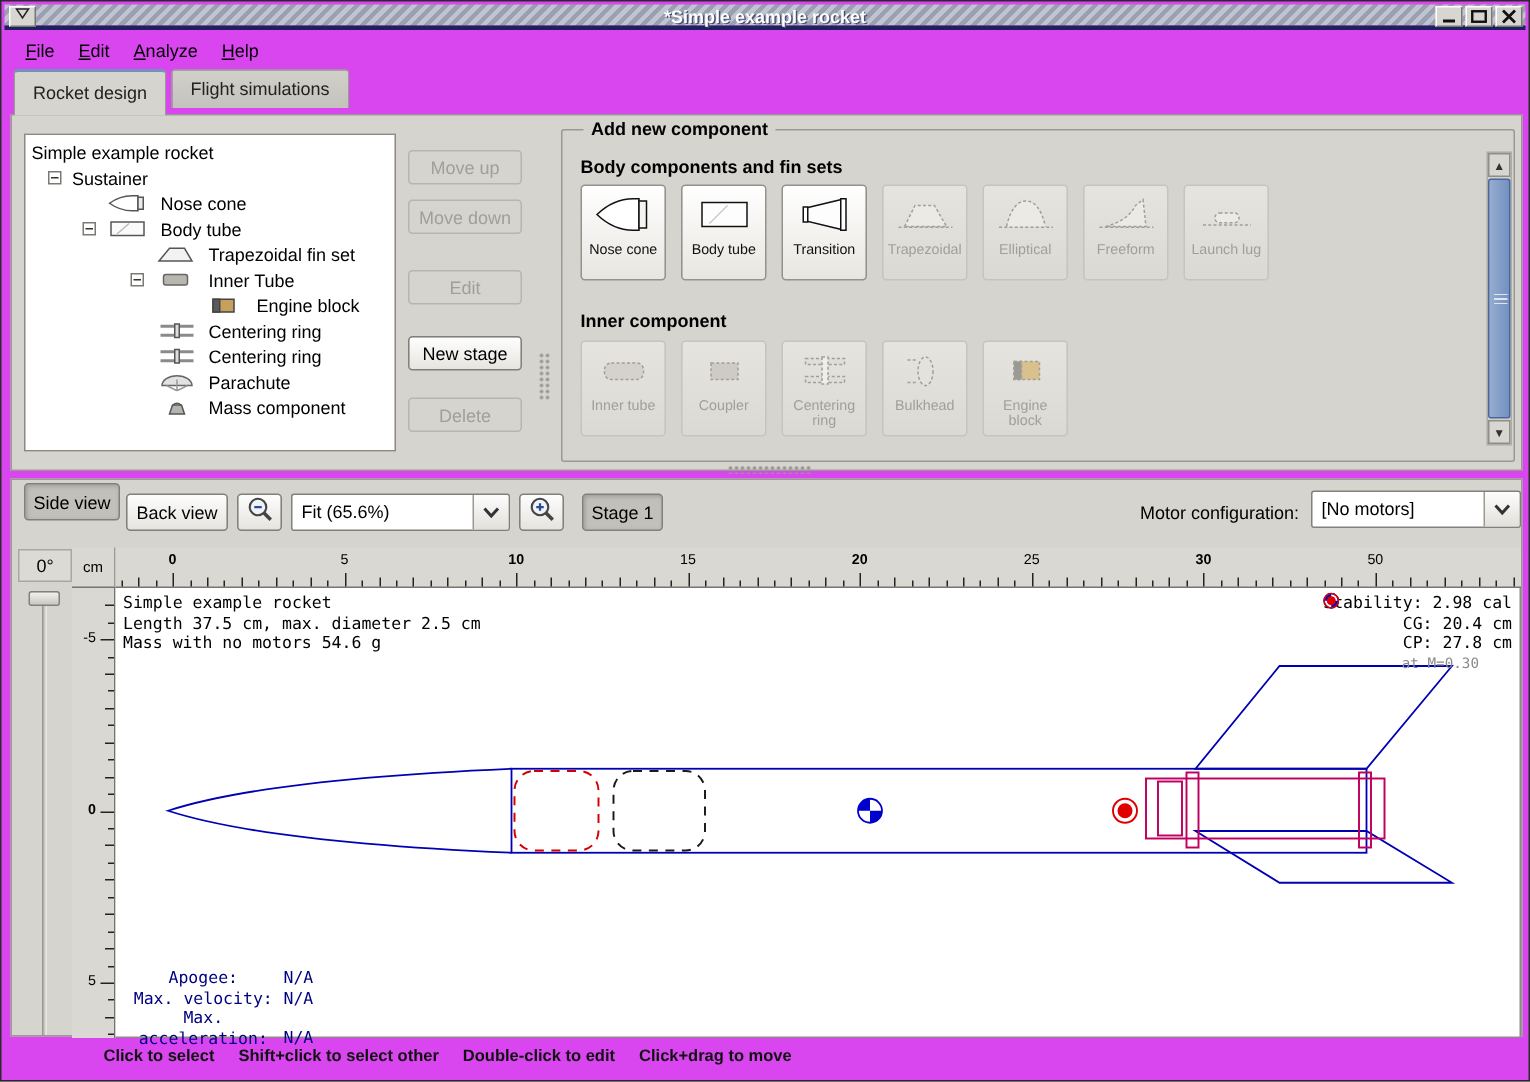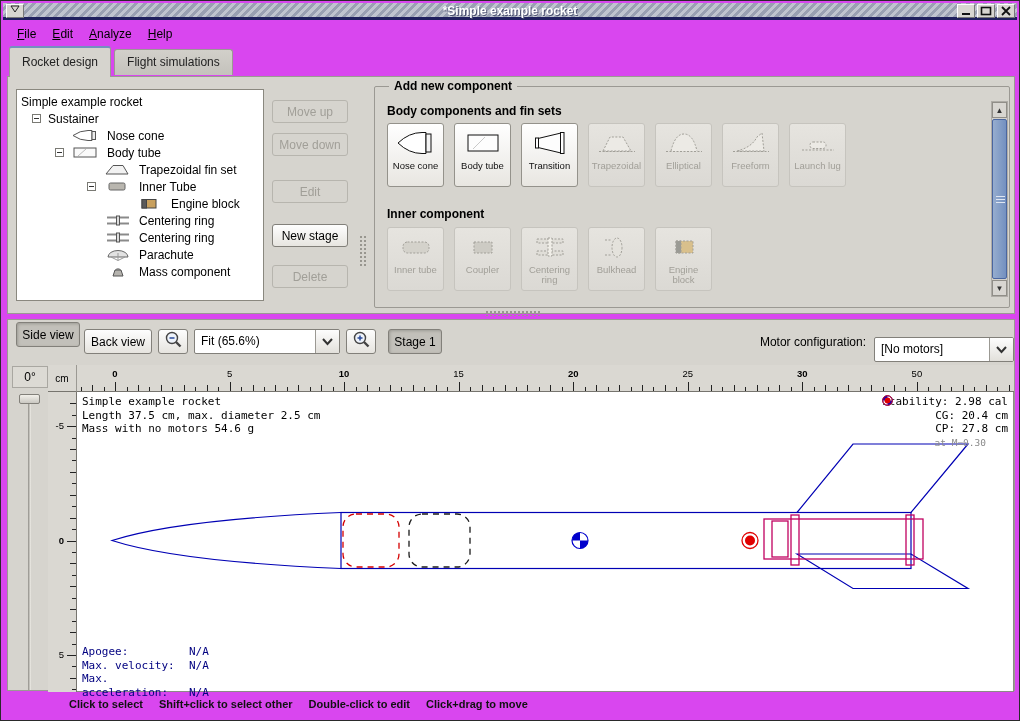--- a/index.html
+++ b/index.html
@@ -16,21 +16,21 @@
     border:1px solid;border-color:#fff #777 #777 #fff;text-align:center;line-height:11px;font-size:8px;}
   .win-btns{position:absolute;right:2px;top:1px;display:flex;gap:2px;}
   .win-btn{width:18px;height:14px;background:#d8d6d1;border:1px solid;border-color:#fff #777 #777 #fff;
     display:flex;align-items:center;justify-content:center;}
   
   .menubar{position:absolute;left:2px;top:22px;right:2px;height:22px;display:flex;align-items:center;
     padding-left:6px;font-size:12px;}
   .menu-item{padding:3px 8px;}
   .menu-item .u{text-decoration:underline;}
   
-  .tabrow{position:absolute;left:8px;top:45px;height:31px;display:flex;align-items:center;gap:3px;z-index:3;}
+  .tabrow{position:absolute;left:8px;top:45px;height:31px;display:flex;align-items:flex-start;gap:3px;z-index:3;}
   .tab{height:26px;padding:0 12px;line-height:25px;font-size:12px;background:linear-gradient(#d2d0ca,#c4c2bc);
     border:1px solid #9b9993;border-bottom:none;border-radius:3px 3px 0 0;color:#222;}
   .tab.active{height:31px;line-height:29px;background:#d6d4ce;border-top:2px solid #7590bf;position:relative;}
   
   .toppane{position:absolute;left:6px;top:75px;width:1008px;height:238px;border:1px solid #9b9993;background:#d6d4ce;}
   .tree{position:absolute;left:8px;top:12px;width:248px;height:212px;background:#fff;
     border:1px solid #8a887f;overflow:hidden;font-size:12px;padding-top:3px;}
   .tree-row{height:17px;display:flex;align-items:center;white-space:nowrap;}
   .exp{display:inline-block;width:9px;height:9px;border:1px solid #7a7a74;background:#fff;position:relative;
     margin:0 7px 0 -16px;flex:none;}
@@ -87,21 +87,21 @@
   .vlabel{position:absolute;right:12px;transform:translateY(-55%);font-size:9.5px;}
   .blab{font-weight:bold;}
   .canvas{position:absolute;left:69px;top:72px;width:937px;height:300px;background:#fff;border:1px solid #8d8b85;border-left:none;border-top:none;}
   .canvas svg{position:absolute;left:0;top:0;}
   .mono{font-family:"DejaVu Sans Mono",monospace;}
   .rocket-info{position:absolute;left:5px;top:3px;font-size:11px;line-height:13.5px;}
   .stab{position:absolute;right:5px;top:3px;text-align:right;font-size:11px;line-height:13.5px;}
   .stab .ic{display:inline-block;vertical-align:-1px;margin-right:3px;}
   .mach{color:#8a8a8a;font-size:9.5px;padding-right:22px;}
   .flight{position:absolute;left:5px;top:253px;color:#000080;font-size:11px;line-height:13.5px;}
-  .flabel{display:inline-block;width:107px;}
+  .flabel{display:inline-block;width:107px;text-align:center;}
   .hintbar{position:absolute;left:6px;top:692px;width:1008px;height:22px;display:flex;gap:16px;
     padding-left:62px;align-items:center;font-size:11px;font-weight:bold;color:#111;}
 </style>
 </head>
 <body>
 
 <div class="window">
 
   <div class="titlebar">
     <div class="win-menu-btn">
@@ -361,21 +361,21 @@
             <line x1="13" y1="12" x2="17.5" y2="16.5" stroke="#444" stroke-width="2.4"></line>
             <line x1="6.5" y1="8" x2="11.5" y2="8" stroke="#2a4a9a" stroke-width="1.5"></line>
             <line x1="9" y1="5.5" x2="9" y2="10.5" stroke="#2a4a9a" stroke-width="1.5"></line>
           </svg>
       </span>
     </div>
     <div class="tbtn toggled" style="left:380px;top:9px;width:54px;height:25px;">
       <span>Stage 1</span>
     </div>
     <div class="motor-label">Motor configuration:</div>
-    <div class="combo" style="left:866px;top:17px;width:140px;height:25px;justify-content:flex-end;">
+    <div class="combo" style="left:866px;top:7px;width:140px;height:25px;justify-content:flex-end;">
       <div class="combo-text">[No motors]</div>
       <div class="combo-arrow">
         <svg width="13" height="9" viewBox="0 0 13 9">
             <polyline points="2,2 6.5,7 11,2" fill="none" stroke="#333" stroke-width="2"></polyline>
           </svg>
       </div>
     </div>
 
     <div class="deg-box">0°</div>
     <div class="slider-track"></div>

